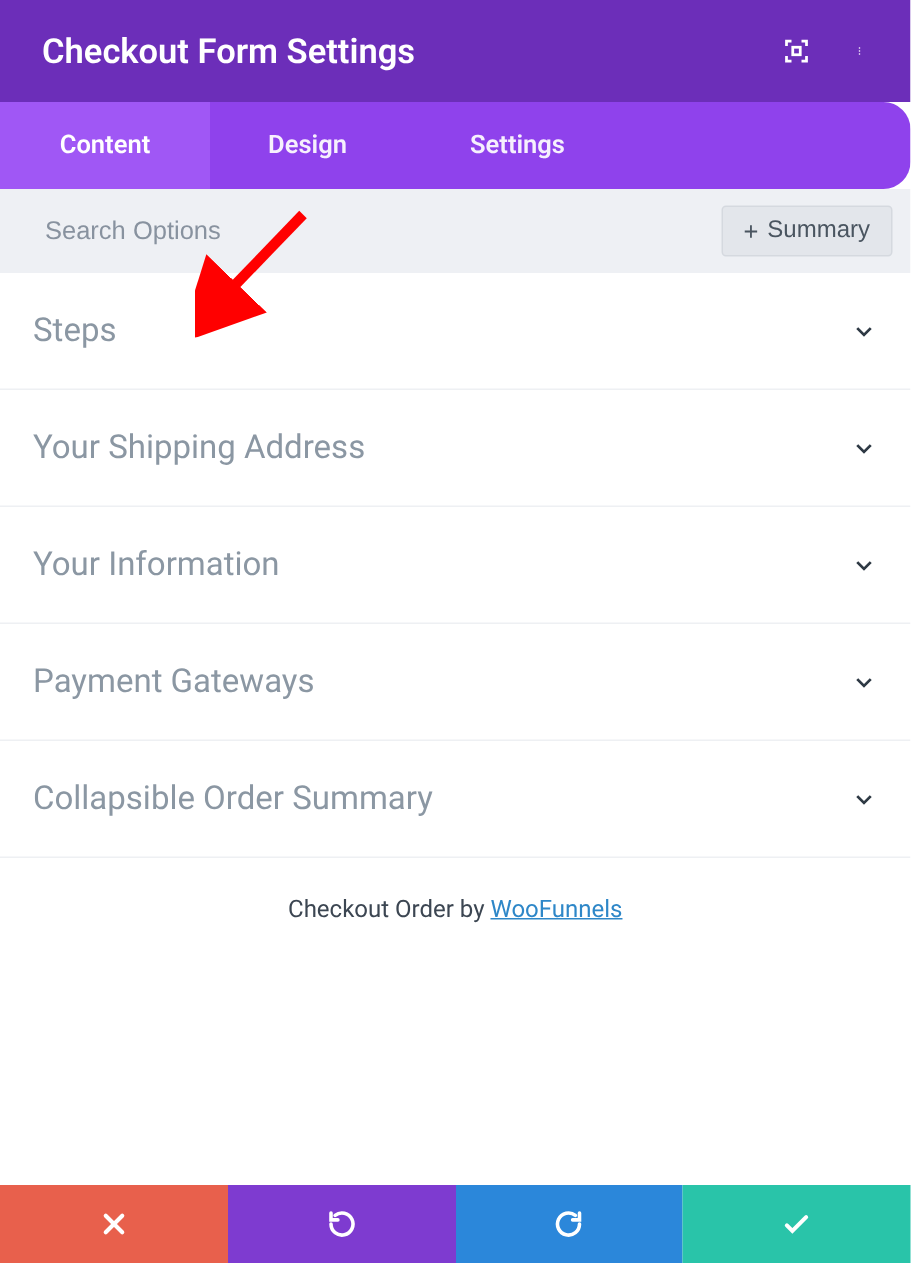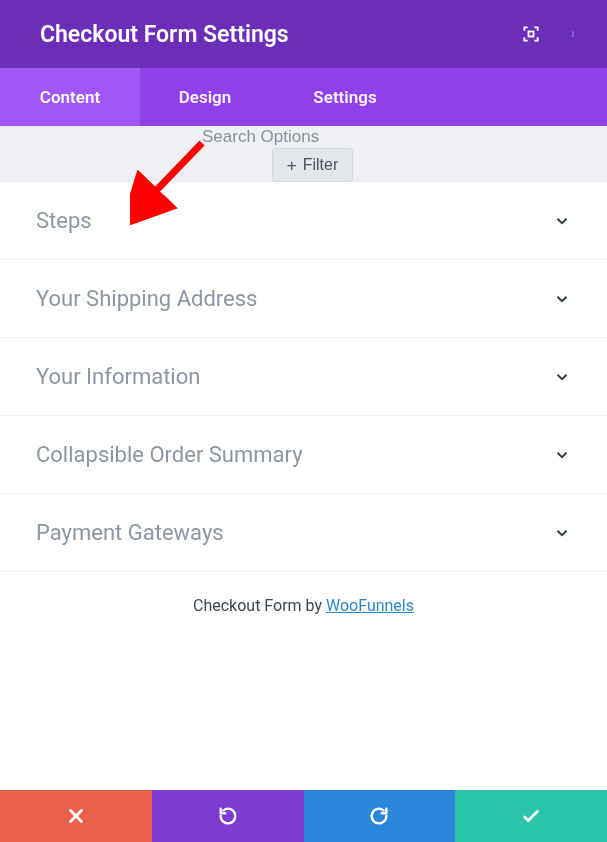--- a/index.html
+++ b/index.html
@@ -3,35 +3,36 @@
 <meta charset="utf-8">
 <style>
   * { box-sizing: border-box; margin: 0; padding: 0; }
   html, body { width: 607px; height: 842px; font-family: -apple-system, BlinkMacSystemFont, "Segoe UI", Roboto, "Helvetica Neue", Arial, sans-serif; background: #fff; overflow: hidden; }
   .header {
     background: #6c2eb9;
     height: 68px;
     display: flex;
     align-items: center;
     justify-content: space-between;
-    padding: 0 24px 0 40px;
+    padding: 0 24px 0 28px;
     color: #fff;
   }
   .header-title {
     font-size: 23px;
     font-weight: 600;
   }
   .header-icons { display: flex; align-items: center; gap: 22px; }
   .header-icon { width: 20px; height: 20px; display: flex; align-items: center; justify-content: center; cursor: pointer; }
   .header-icon svg { display: block; }
   .tabs {
     background: #8f42ec;
     height: 58px;
     display: flex;
     align-items: stretch;
+    border-radius: 18px;
   }
   .tab {
     color: #fff;
     font-size: 17px;
     font-weight: 600;
     display: flex;
     align-items: center;
     justify-content: center;
     padding: 0 28px;
     cursor: pointer;
@@ -44,21 +45,20 @@
   .tab:nth-child(1){ width:140px; padding:0; }
   .tab:nth-child(2){ width:130px; padding:12px; }
   .tab:nth-child(3){ width:150px; padding:0; }
   .searchbar {
     height: 56px;
     background: #eef0f4;
     display: flex;
     align-items: center;
     justify-content: space-between;
     padding: 0 12px 0 30px;
-    flex-direction: column;
   }
   .search-input {
     border: none;
     background: transparent;
     font-size: 17px;
     color: #7a8898;
     outline: none;
     flex: 1;
   }
   .search-input::placeholder { color: #88929f; }
@@ -74,21 +74,21 @@
     gap: 6px;
     cursor: pointer;
   }
   .filter-btn .plus { font-size: 17px; line-height: 1; }
   .sections { background: #fff; }
   .section {
     height: 78px;
     display: flex;
     align-items: center;
     justify-content: space-between;
-    padding: 0 36px;
+    padding: 0 22px;
     border-bottom: 1px solid #eef0f3;
     cursor: pointer;
   }
   .section-title {
     font-size: 22px;
     color: #8b97a3;
     font-weight: 400;
   }
   .chevron { width: 18px; height: 18px; }
   .attribution {
@@ -154,21 +154,21 @@
 <div class="tabs">
   <div class="tab active">Content</div>
   <div class="tab">Design</div>
   <div class="tab">Settings</div>
 </div>
 
 <div class="searchbar">
   <input class="search-input" placeholder="Search Options" style="">
   <button class="filter-btn">
     <span class="plus">+</span>
-    <span>Filter</span>
+    <span>Summary</span>
   </button>
 </div>
 
 <div class="sections">
   <div class="section">
     <span class="section-title">Steps</span>
     <span class="chevron">
       <svg viewBox="0 0 24 24" width="18" height="18" fill="none" stroke="#2f3a45" stroke-width="2.5">
           <path d="M6 9l6 6 6-6"></path>
         </svg>
@@ -184,39 +184,39 @@
   </div>
   <div class="section">
     <span class="section-title">Your Information</span>
     <span class="chevron">
       <svg viewBox="0 0 24 24" width="18" height="18" fill="none" stroke="#2f3a45" stroke-width="2.5">
           <path d="M6 9l6 6 6-6"></path>
         </svg>
     </span>
   </div>
   <div class="section">
+    <span class="section-title">Payment Gateways</span>
+    <span class="chevron">
+      <svg viewBox="0 0 24 24" width="18" height="18" fill="none" stroke="#2f3a45" stroke-width="2.5">
+          <path d="M6 9l6 6 6-6"></path>
+        </svg>
+    </span>
+  </div>
+  <div class="section">
     <span class="section-title">Collapsible Order Summary</span>
     <span class="chevron">
       <svg viewBox="0 0 24 24" width="18" height="18" fill="none" stroke="#2f3a45" stroke-width="2.5">
           <path d="M6 9l6 6 6-6"></path>
         </svg>
     </span>
   </div>
-  <div class="section">
-    <span class="section-title">Payment Gateways</span>
-    <span class="chevron">
-      <svg viewBox="0 0 24 24" width="18" height="18" fill="none" stroke="#2f3a45" stroke-width="2.5">
-          <path d="M6 9l6 6 6-6"></path>
-        </svg>
-    </span>
-  </div>
 </div>
 
 <div class="attribution">
-  <span>Checkout Form by </span><span class="link">WooFunnels</span>
+  <span>Checkout Order by </span><span class="link">WooFunnels</span>
 </div>
 
 <div class="bottom-bar">
   <div class="bbtn red">
     <svg viewBox="0 0 24 24" fill="none" stroke="#fff" stroke-width="3" stroke-linecap="round">
         <path d="M6 6 L18 18"></path>
         <path d="M18 6 L6 18"></path>
       </svg>
   </div>
   <div class="bbtn purple">

